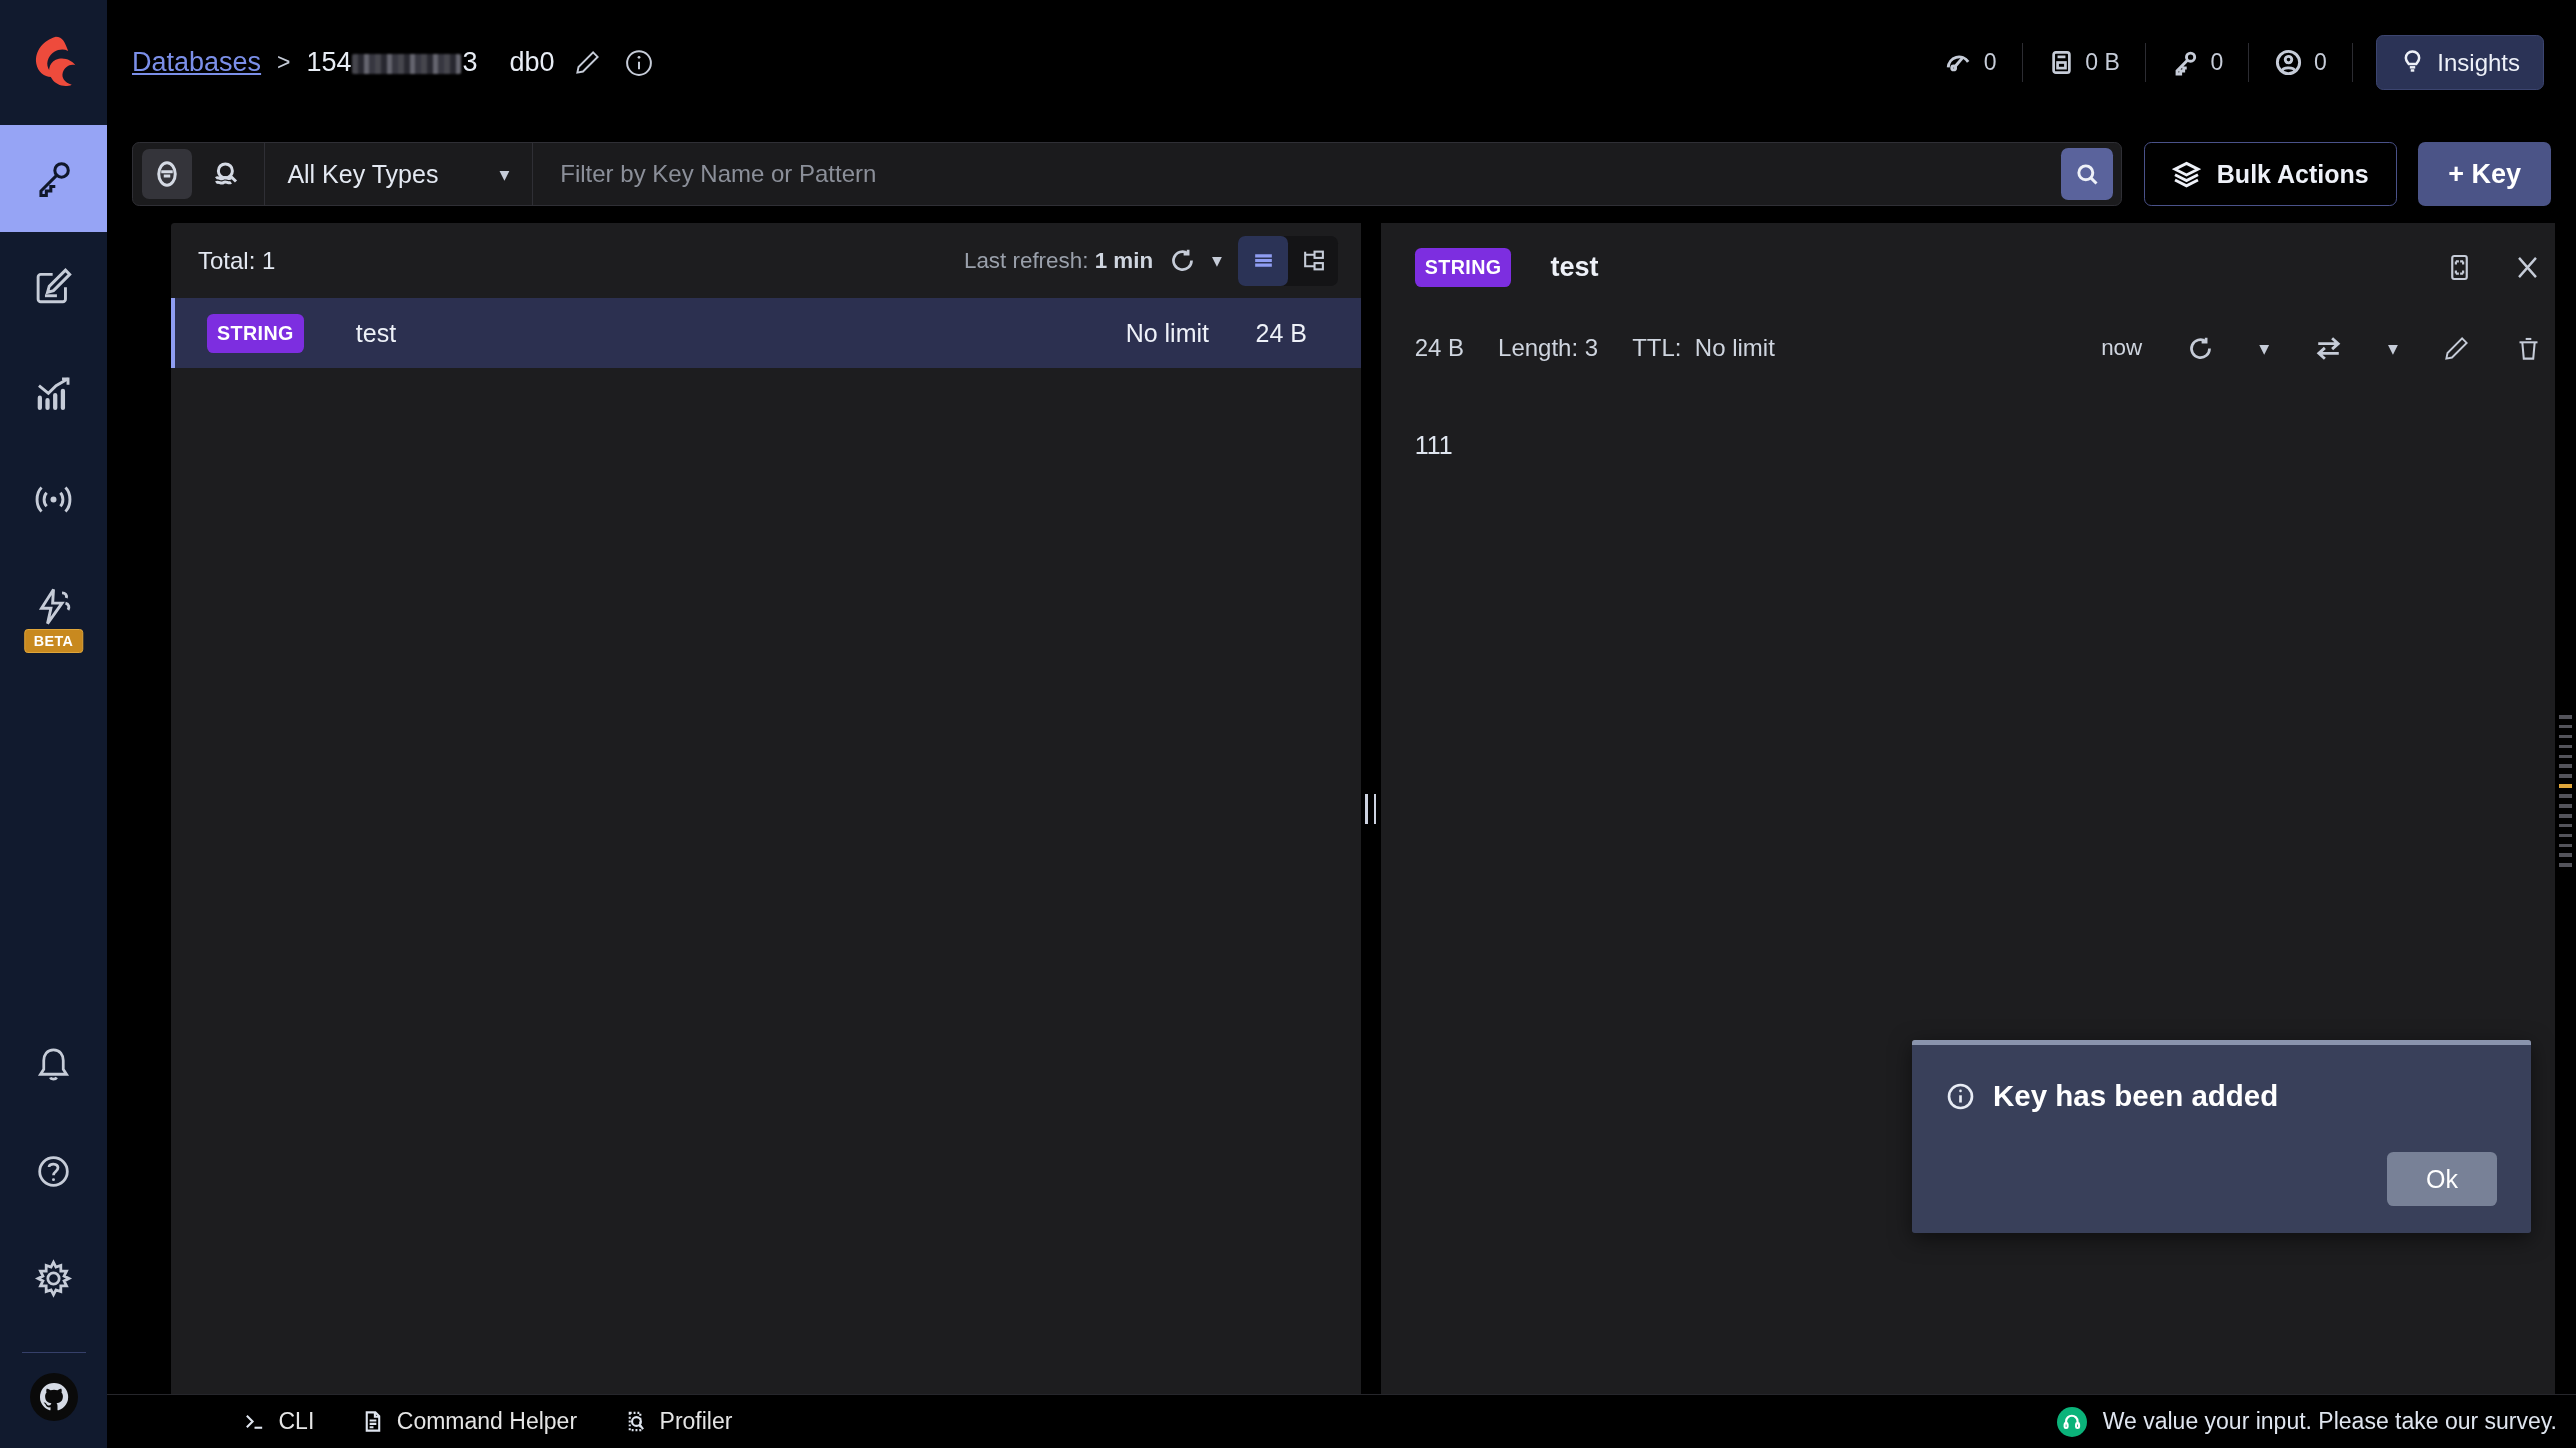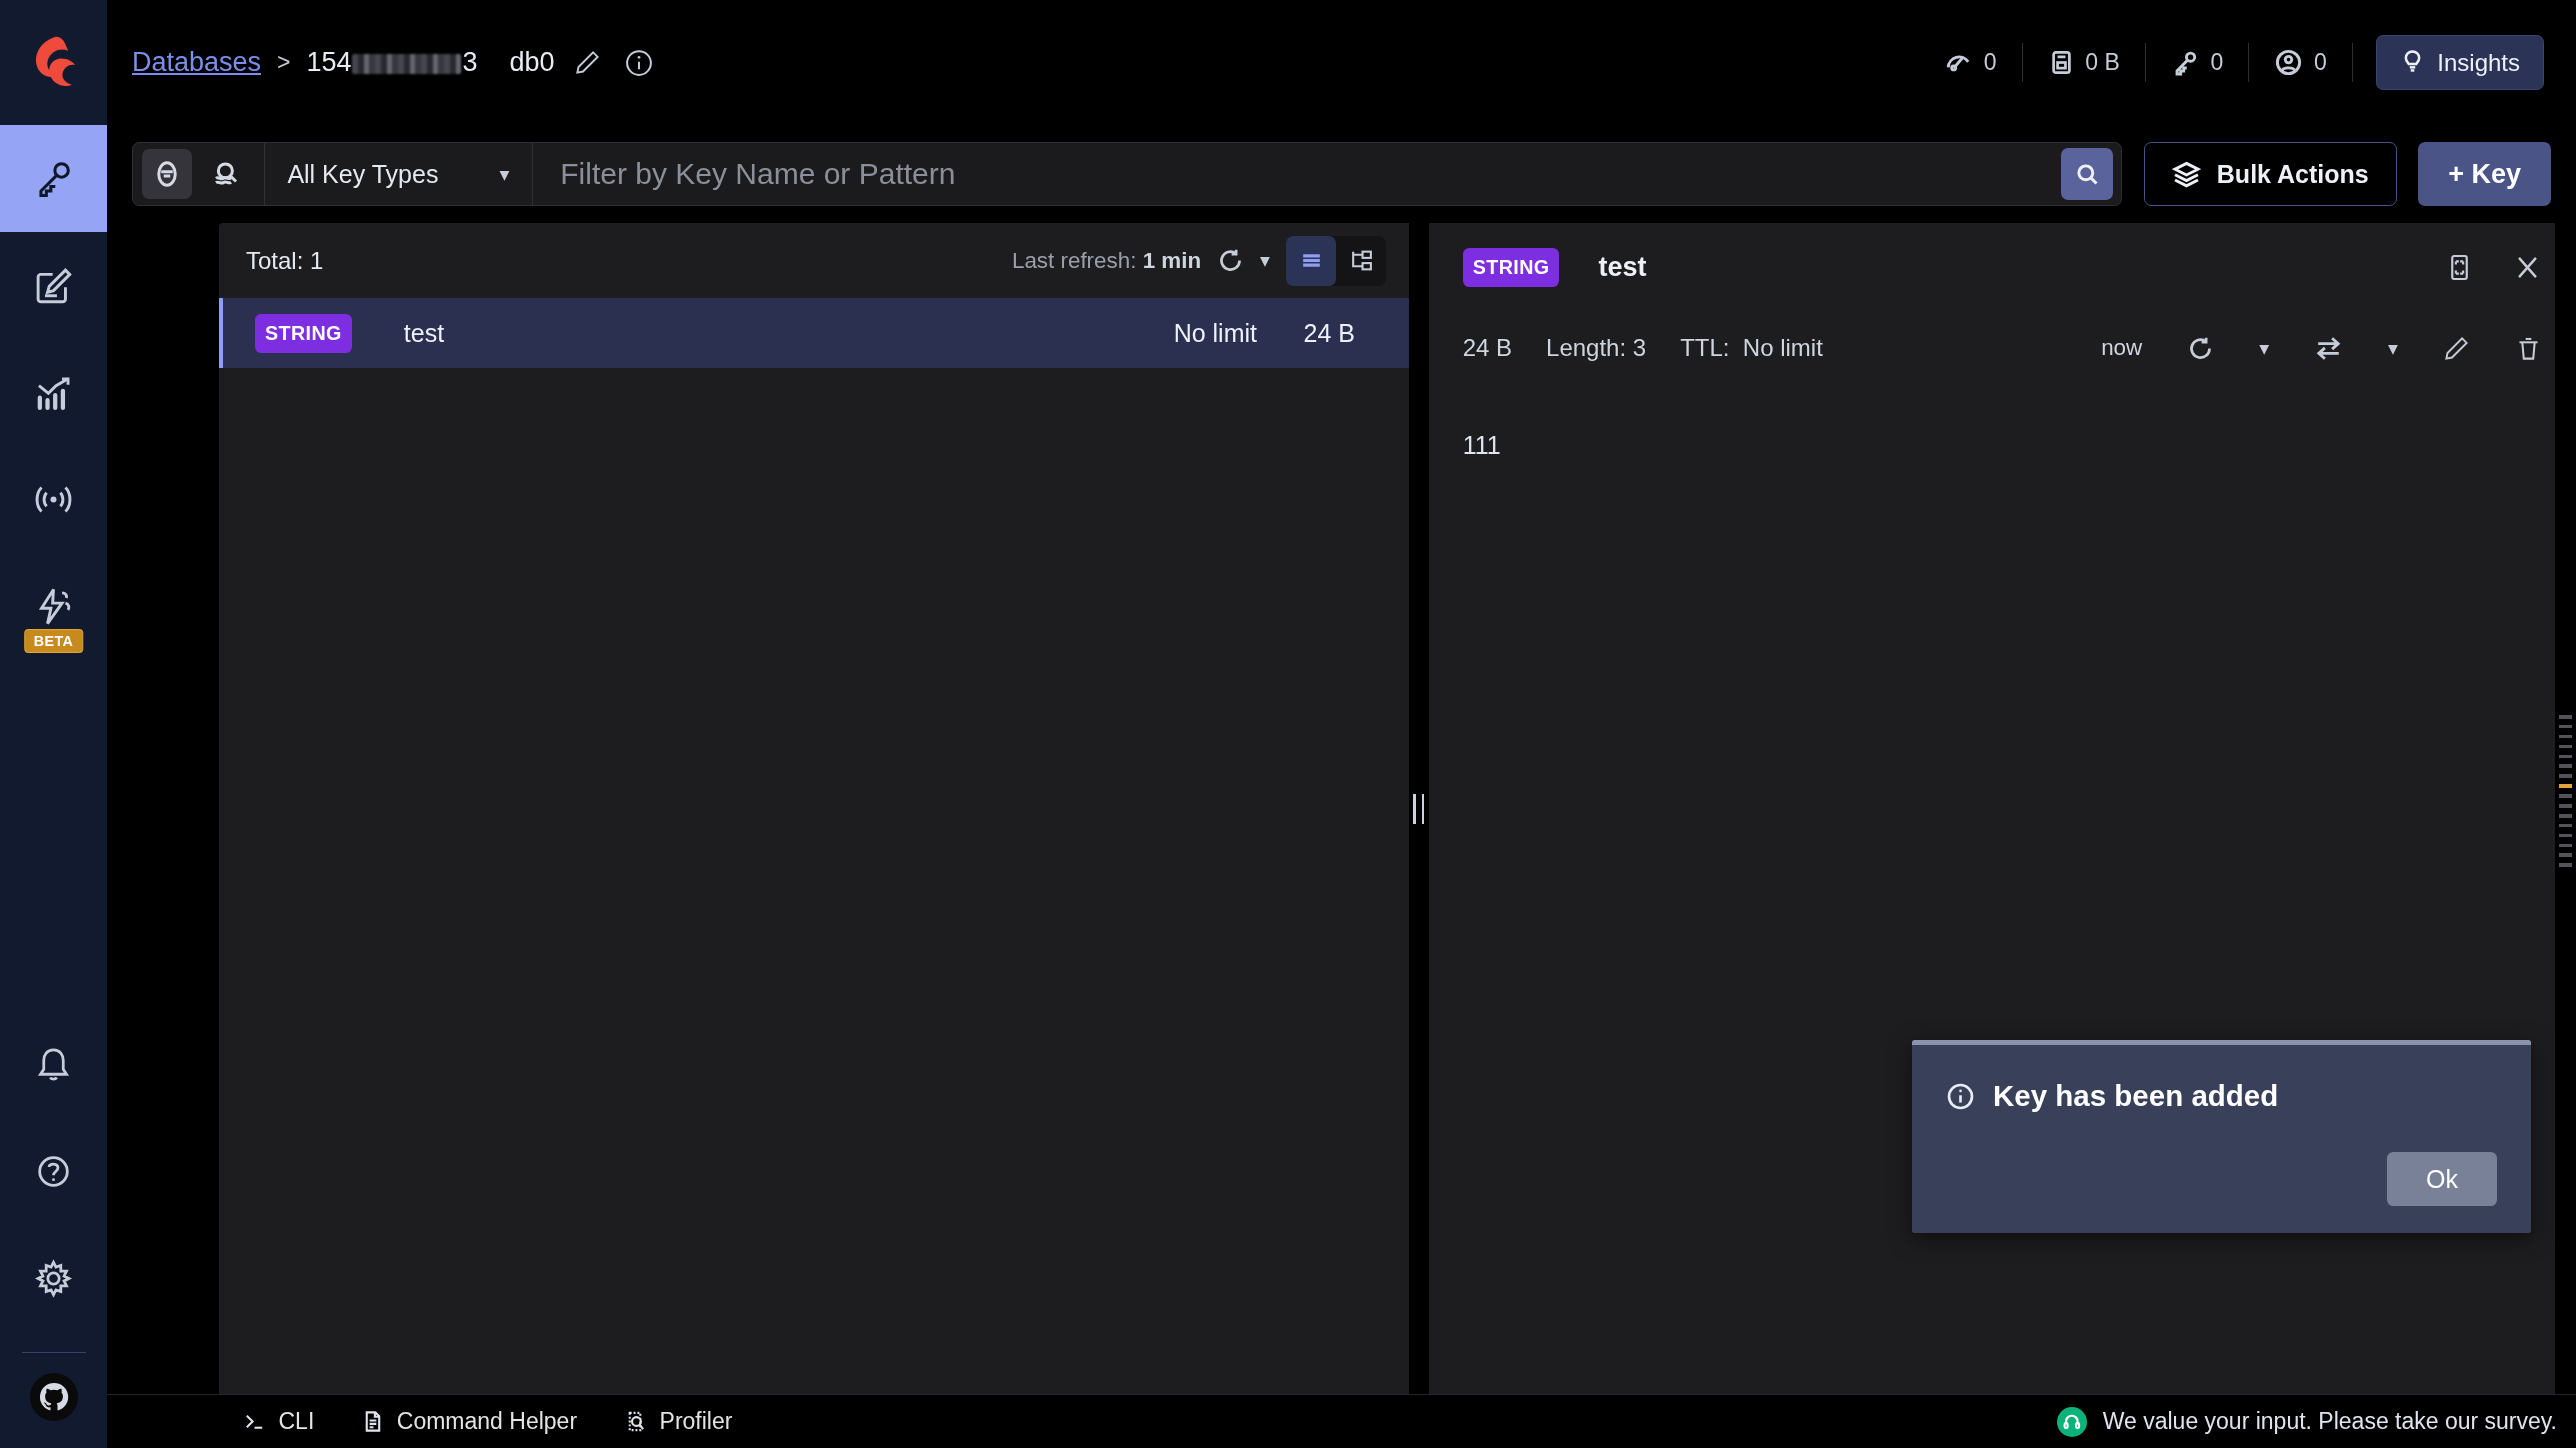--- a/index.html
+++ b/index.html
@@ -101,21 +101,21 @@
   .fg-toggle svg { stroke:#d5dae4; fill:none; stroke-width:2.4; }
   .fg-sep { width:0.9px; height:64px; background:#2f2f35; }
   .keytype {
     display:flex; align-items:center; justify-content:space-between;
     width:268px; padding:0 23px; font-size:25px; color:#e4e9f2; cursor:pointer;
     height:76px;
   }
   .keytype .chev { font-size:19.7px; color:#c6ccd8; }
   .filter-input {
     flex:1 1 auto; height:48px; background:transparent; border:none; outline:none;
-    font-size:30px; color:#e4e9f2; padding:0 27px; font-family:"Liberation Sans", sans-serif;
+    font-size:24px; color:#e4e9f2; padding:0 27px; font-family:"Liberation Sans", sans-serif;
     min-width:0;
   }
   .filter-input::placeholder { color:#8b8f99; }
   .search-go {
     width:52px; height:52px; margin-right:8px; border-radius:7.2px;
     background:#5a639c; display:flex; align-items:center; justify-content:center; cursor:pointer;
   }
   .search-go svg { stroke:#eef1f8; fill:none; stroke-width:2.6; }
   .bulk-btn {
     display:flex; align-items:center; gap:16px;
@@ -128,21 +128,21 @@
     height:64px; padding:0 30px; border-radius:7.2px;
     background:#4b5487; color:#fff; font-size:27px; font-weight:bold;
     display:flex; align-items:center; cursor:pointer; white-space:nowrap;
   }
 
   
   .content { flex:1 1 auto; display:flex; min-height:0; padding:0 0 0 0; }
 
   
   .keys-panel {
-    width:1190px; flex:0 0 1190px; margin-left:112px;
+    width:1190px; flex:0 0 1190px; margin-left:64px;
     background:#1d1d1f; display:flex; flex-direction:column; min-height:0;
     border-top-left-radius:3.6px;
   }
   .keys-head { height:75px; display:flex; align-items:center; padding:0 23px 0 27px; flex:0 0 75px; }
   .total { font-size:24px; color:#e4e9f2; }
   .keys-head-right { margin-left:auto; display:flex; align-items:center; gap:16px; }
   .refresh-txt { font-size:22.4px; color:#9aa0ab; }
   .refresh-txt b { color:#cfd5df; font-weight:bold; }
   .mini-icon { display:flex; align-items:center; justify-content:center; cursor:pointer; }
   .mini-icon svg { stroke:#c6ccd8; fill:none; stroke-width:2.4; }

